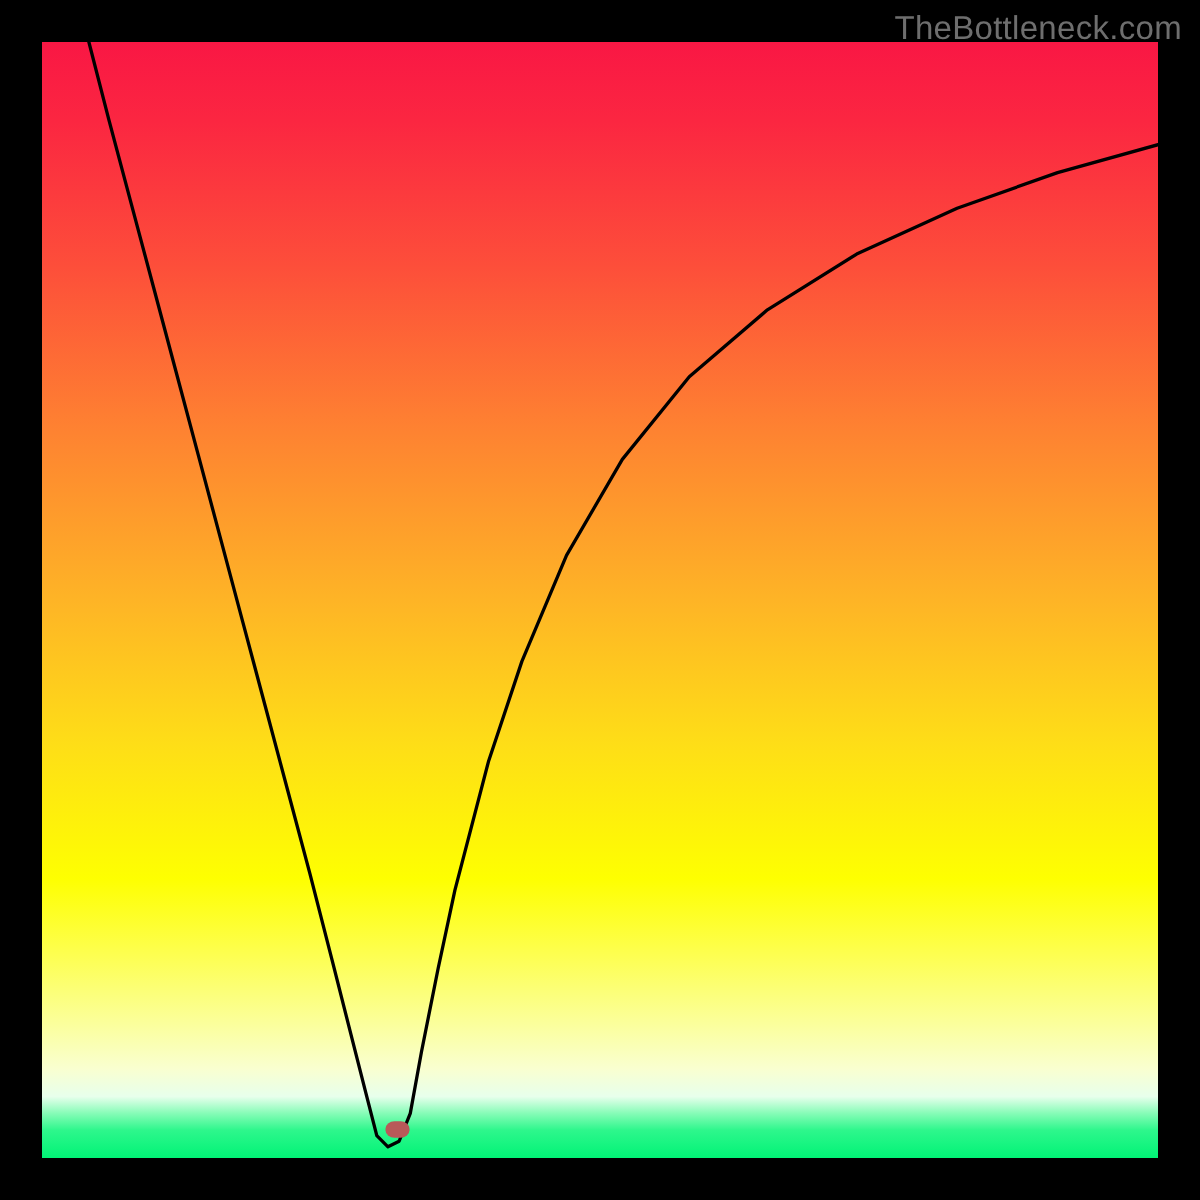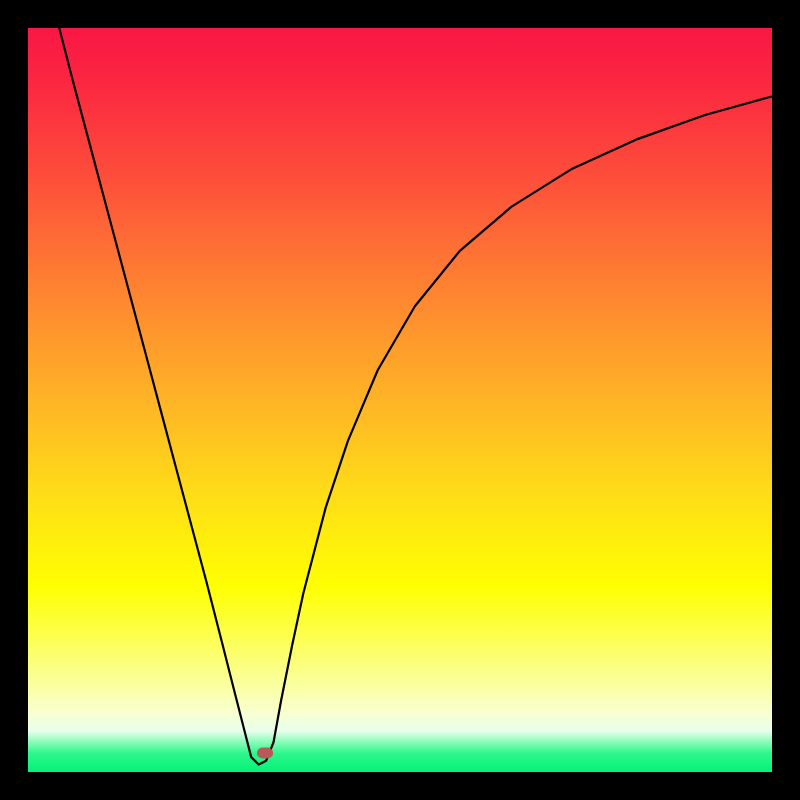--- a/index.html
+++ b/index.html
@@ -86,14 +86,15 @@
     </svg>
 
     <svg class="curve" viewBox="0 0 744 744" preserveAspectRatio="none">
       <path id="curve-path" d="M 31.25 0.00 L 44.64 52.08 L 59.52 107.88 L 74.40 163.68 L 89.28 219.48 L 104.16 275.28 L 119.04 331.08 L 133.92 386.88 L 148.80 442.68 L 163.68 498.48 L 178.56 554.28 L 193.44 612.31 L 204.60 656.21 L 215.76 700.10 L 223.20 729.12 L 230.64 736.56 L 238.08 732.84 L 245.52 714.24 L 252.96 673.32 L 264.12 617.52 L 275.28 565.44 L 297.60 479.88 L 319.92 412.92 L 349.68 342.24 L 386.88 278.26 L 431.52 223.20 L 483.60 178.56 L 543.12 141.36 L 610.08 110.86 L 677.04 87.05 L 744.00 68.45" fill="none" stroke="#000000" stroke-width="2.2" stroke-linejoin="round" stroke-linecap="round"></path>
     </svg>
 
     <div id="marker" class="marker" style="left: 236.592px; top: 725.4px; background: rgb(184, 89, 89);"></div>
 
   </div>
 
+  <div class="watermark">TheBottleneck.com</div>
 
 </div>
 
 </body></html>

